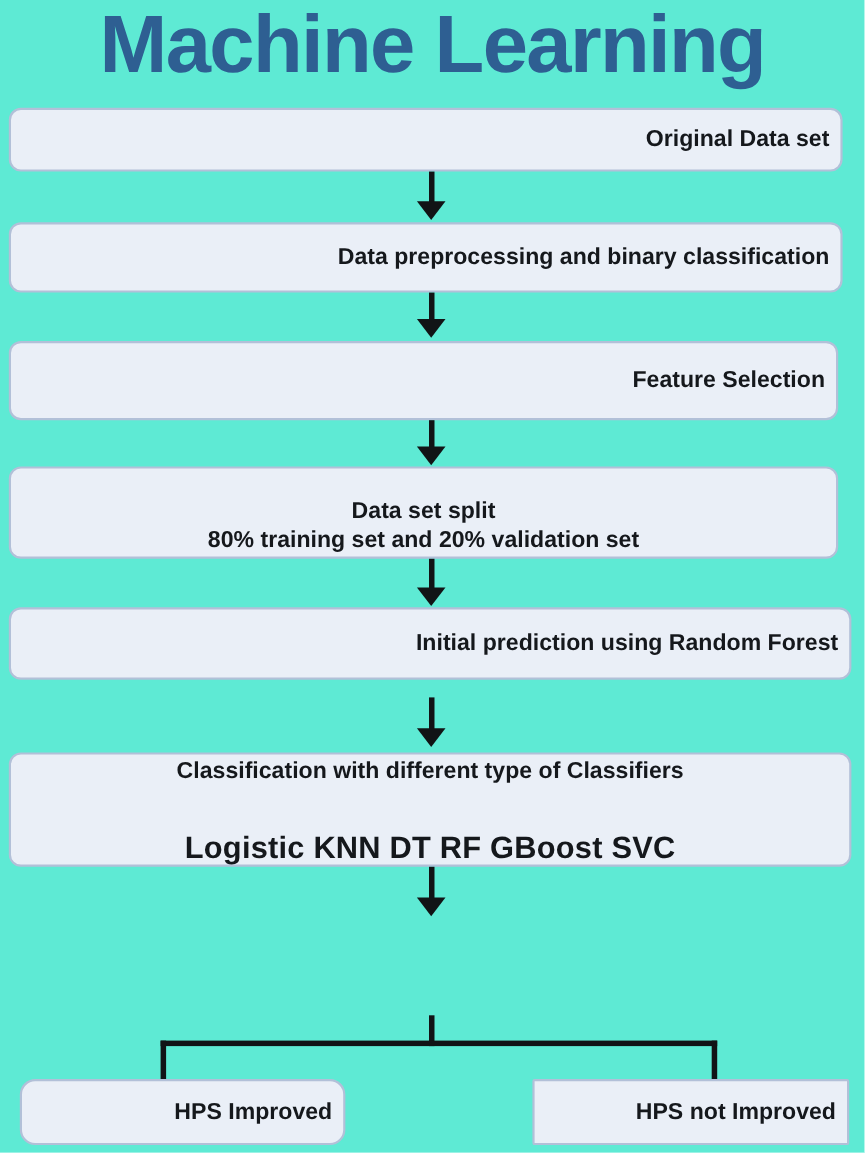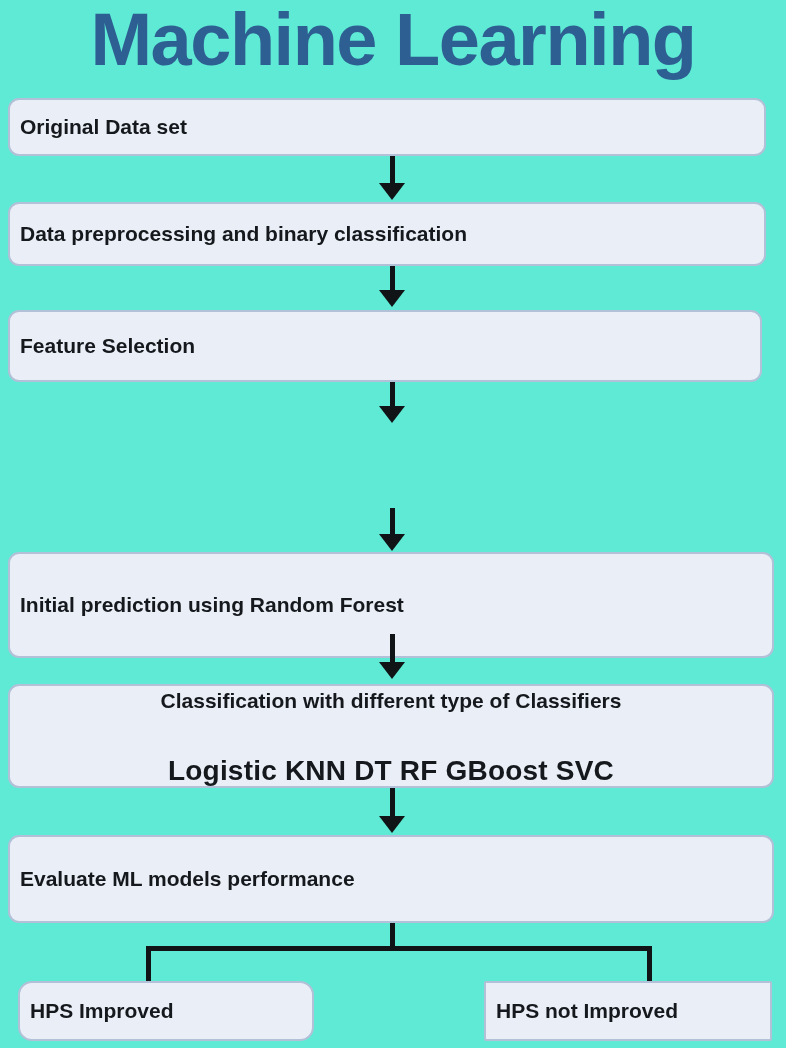--- a/index.html
+++ b/index.html
@@ -37,21 +37,21 @@
 
   
   .node {
     position: absolute;
     box-sizing: border-box;
     background: #eaeff7;
     border: 2px solid #b2c0d8;
     border-radius: 11px;
     display: flex;
     align-items: center;
-    justify-content: flex-start;
+    justify-content: flex-end;
     text-align: center;
     color: #15181c;
     font-weight: bold;
     font-size: 21px;
     line-height: 26px;
     padding: 2px 10px;
   }
   .node .l2 { display: block; }
 
   
@@ -92,39 +92,40 @@
   </div>
   <div class="vline" style="left:390px; top:266px; height:28px;"></div>
   <div class="arrowhead" style="left:379px; top:290px;"></div>
 
   <div class="node" style="left:8px; top:310px; width:754px; height:72px;">
     <span>Feature Selection</span>
   </div>
   <div class="vline" style="left:390px; top:382px; height:28px;"></div>
   <div class="arrowhead" style="left:379px; top:406px;"></div>
 
+  <div class="node" style="left:8px; top:424px; width:754px; height:84px; flex-direction:column;">
+    <span class="l2">Data set split</span>
+    <span class="l2">80% training set and 20% validation set</span>
+  </div>
   <div class="vline" style="left:390px; top:508px; height:30px;"></div>
   <div class="arrowhead" style="left:379px; top:534px;"></div>
 
-  <div class="node" style="left:8px; top:552px; width:766px; height:106px;">
+  <div class="node" style="left:8px; top:552px; width:766px; height:66px;">
     <span>Initial prediction using Random Forest</span>
   </div>
   <div class="vline" style="left:390px; top:634px; height:32px;"></div>
   <div class="arrowhead" style="left:379px; top:662px;"></div>
 
   <div class="node" style="left:8px; top:684px; width:766px; height:104px; flex-direction:column;gap:44px;">
     <span class="l2">Classification with different type of Classifiers</span>
     <span class="l2" style="font-size:28px; letter-spacing:0.2px;">Logistic   KNN   DT   RF   GBoost   SVC</span>
   </div>
   <div class="vline" style="left:390px; top:788px; height:32px;"></div>
   <div class="arrowhead" style="left:379px; top:816px;"></div>
 
-  <div class="node" style="left:8px; top:835px; width:766px; height:88px;">
-    <span>Evaluate ML models performance</span>
-  </div>
 
   <div class="vline" style="left:390px; top:923px; height:28px;"></div>
   <div class="hline" style="left:146px; top:946px; width:506px;"></div>
   <div class="vline" style="left:146px; top:946px; height:38px;"></div>
   <div class="vline" style="left:647px; top:946px; height:38px;"></div>
 
   <div class="node" style="left:6px; top:981px; width:296px; height:60px; border-radius:14px;margin-left:12px;">
     <span>HPS  Improved</span>
   </div>
 

